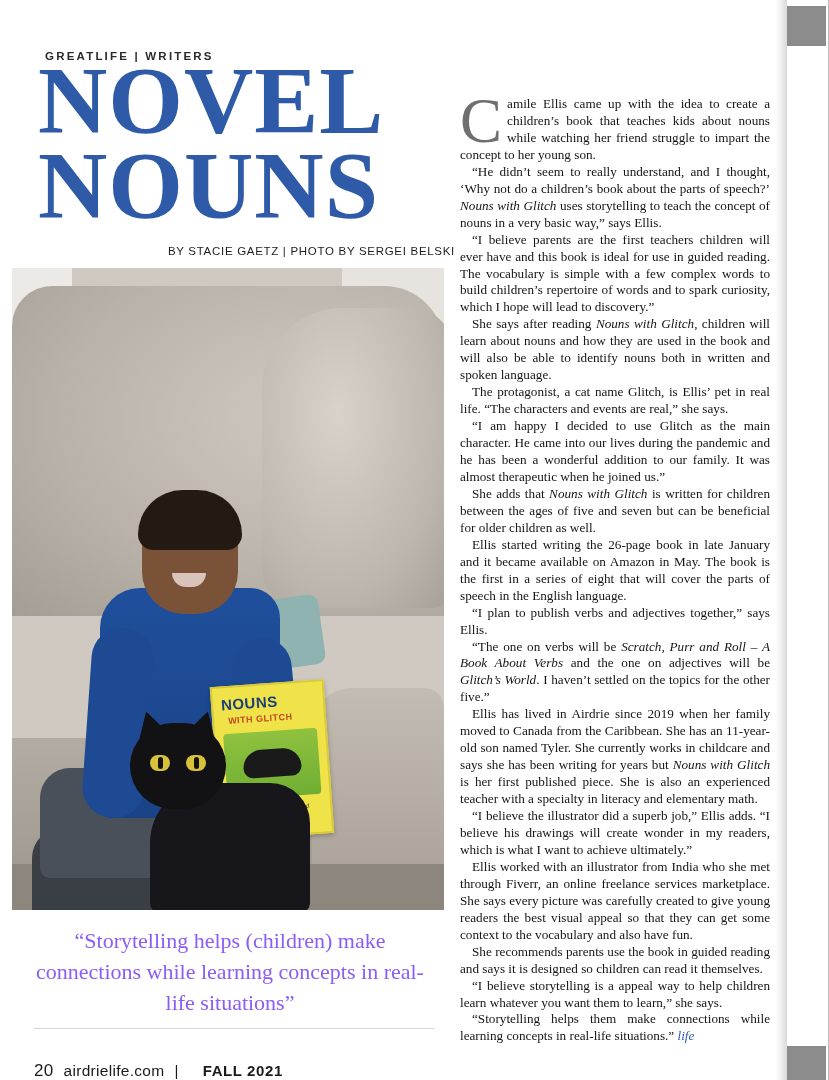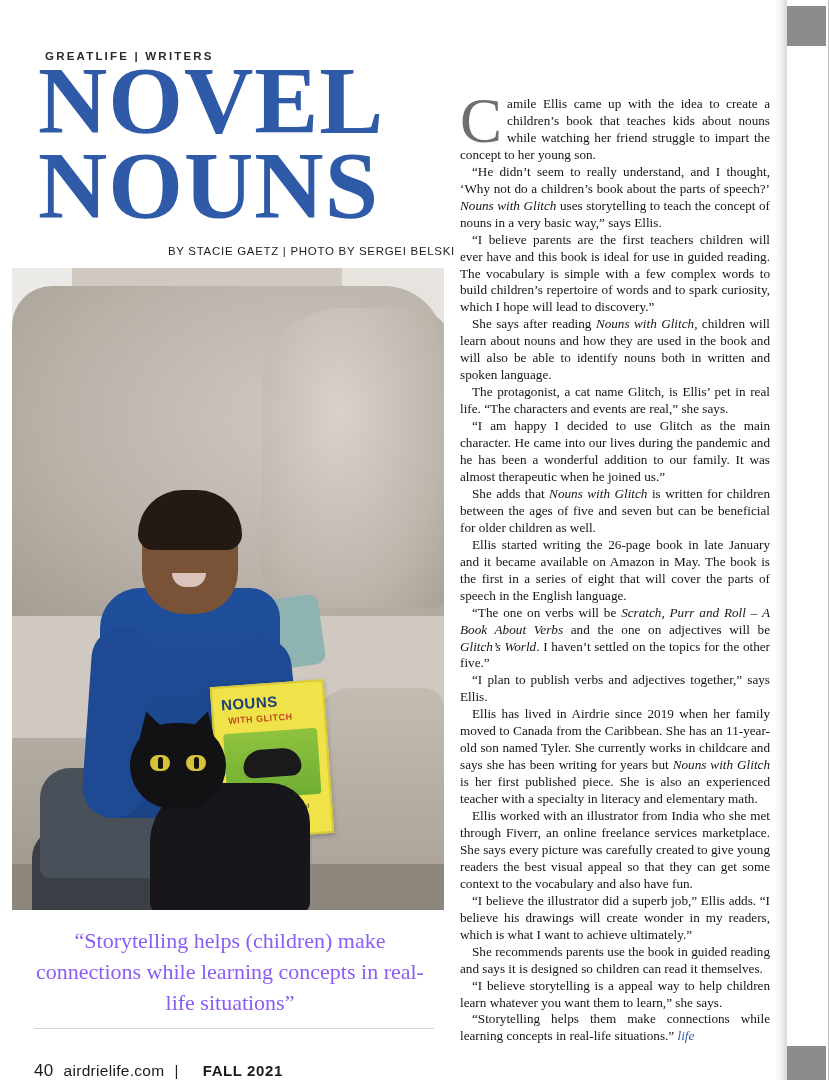--- a/index.html
+++ b/index.html
@@ -328,40 +328,40 @@
         <div class="ph-cat-pupil-r"></div>
       </div>
 
     </div>
   </div>
 
   <div class="pullquote">“Storytelling helps (children) make connections while learning concepts in real-life situations”</div>
 
   <div class="footrule"></div>
   <div class="folio">
-    <span class="num">40</span>
+    <span class="num">20</span>
     <span class="site">airdrielife.com</span>
     <span class="sep">|</span>
     <span class="issue">FALL 2021</span>
   </div>
 
   <div class="col" id="body-column">
       <p class="first"><span class="dropcap">C</span>amile Ellis came up with the idea to create a children’s book that teaches kids about nouns while watching her friend struggle to impart the concept to her young son.</p>
       <p>“He didn’t seem to really understand, and I thought, ‘Why not do a children’s book about the parts of speech?’ <span class="it">Nouns with Glitch</span> uses storytelling to teach the concept of nouns in a very basic way,” says Ellis.</p>
       <p>“I believe parents are the first teachers children will ever have and this book is ideal for use in guided reading. The vocabulary is simple with a few complex words to build children’s repertoire of words and to spark curiosity, which I hope will lead to discovery.”</p>
       <p>She says after reading <span class="it">Nouns with Glitch</span>, children will learn about nouns and how they are used in the book and will also be able to identify nouns both in written and spoken language.</p>
       <p>The protagonist, a cat name Glitch, is Ellis’ pet in real life. “The characters and events are real,” she says.</p>
       <p>“I am happy I decided to use Glitch as the main character. He came into our lives during the pandemic and he has been a wonderful addition to our family. It was almost therapeutic when he joined us.”</p>
       <p>She adds that <span class="it">Nouns with Glitch</span> is written for children between the ages of five and seven but can be beneficial for older children as well.</p>
       <p>Ellis started writing the 26-page book in late January and it became available on Amazon in May. The book is the first in a series of eight that will cover the parts of speech in the English language.</p>
+      <p>“I plan to publish verbs and adjectives together,” says Ellis.</p>
       <p>“The one on verbs will be <span class="it">Scratch, Purr and Roll – A Book About Verbs</span> and the one on adjectives will be <span class="it">Glitch’s World</span>. I haven’t settled on the topics for the other five.”</p>
-      <p>“I plan to publish verbs and adjectives together,” says Ellis.</p>
       <p>Ellis has lived in Airdrie since 2019 when her family moved to Canada from the Caribbean. She has an 11-year-old son named Tyler. She currently works in childcare and says she has been writing for years but <span class="it">Nouns with Glitch</span> is her first published piece. She is also an experienced teacher with a specialty in literacy and elementary math.</p>
+      <p>“I believe the illustrator did a superb job,” Ellis adds. “I believe his drawings will create wonder in my readers, which is what I want to achieve ultimately.”</p>
       <p>Ellis worked with an illustrator from India who she met through Fiverr, an online freelance services marketplace. She says every picture was carefully created to give young readers the best visual appeal so that they can get some context to the vocabulary and also have fun.</p>
-      <p>“I believe the illustrator did a superb job,” Ellis adds. “I believe his drawings will create wonder in my readers, which is what I want to achieve ultimately.”</p>
       <p>She recommends parents use the book in guided reading and says it is designed so children can read it themselves.</p>
       <p>“I believe storytelling is a appeal way to help children learn whatever you want them to learn,” she says.</p>
       <p>“Storytelling helps them make connections while learning concepts in real-life situations.” <span class="endmark">life</span></p>
     </div>
 
 </div>
 
 <div class="gutter-shade"></div>
 <div class="gutter"></div>
 <div class="gutter-block-top"></div>

